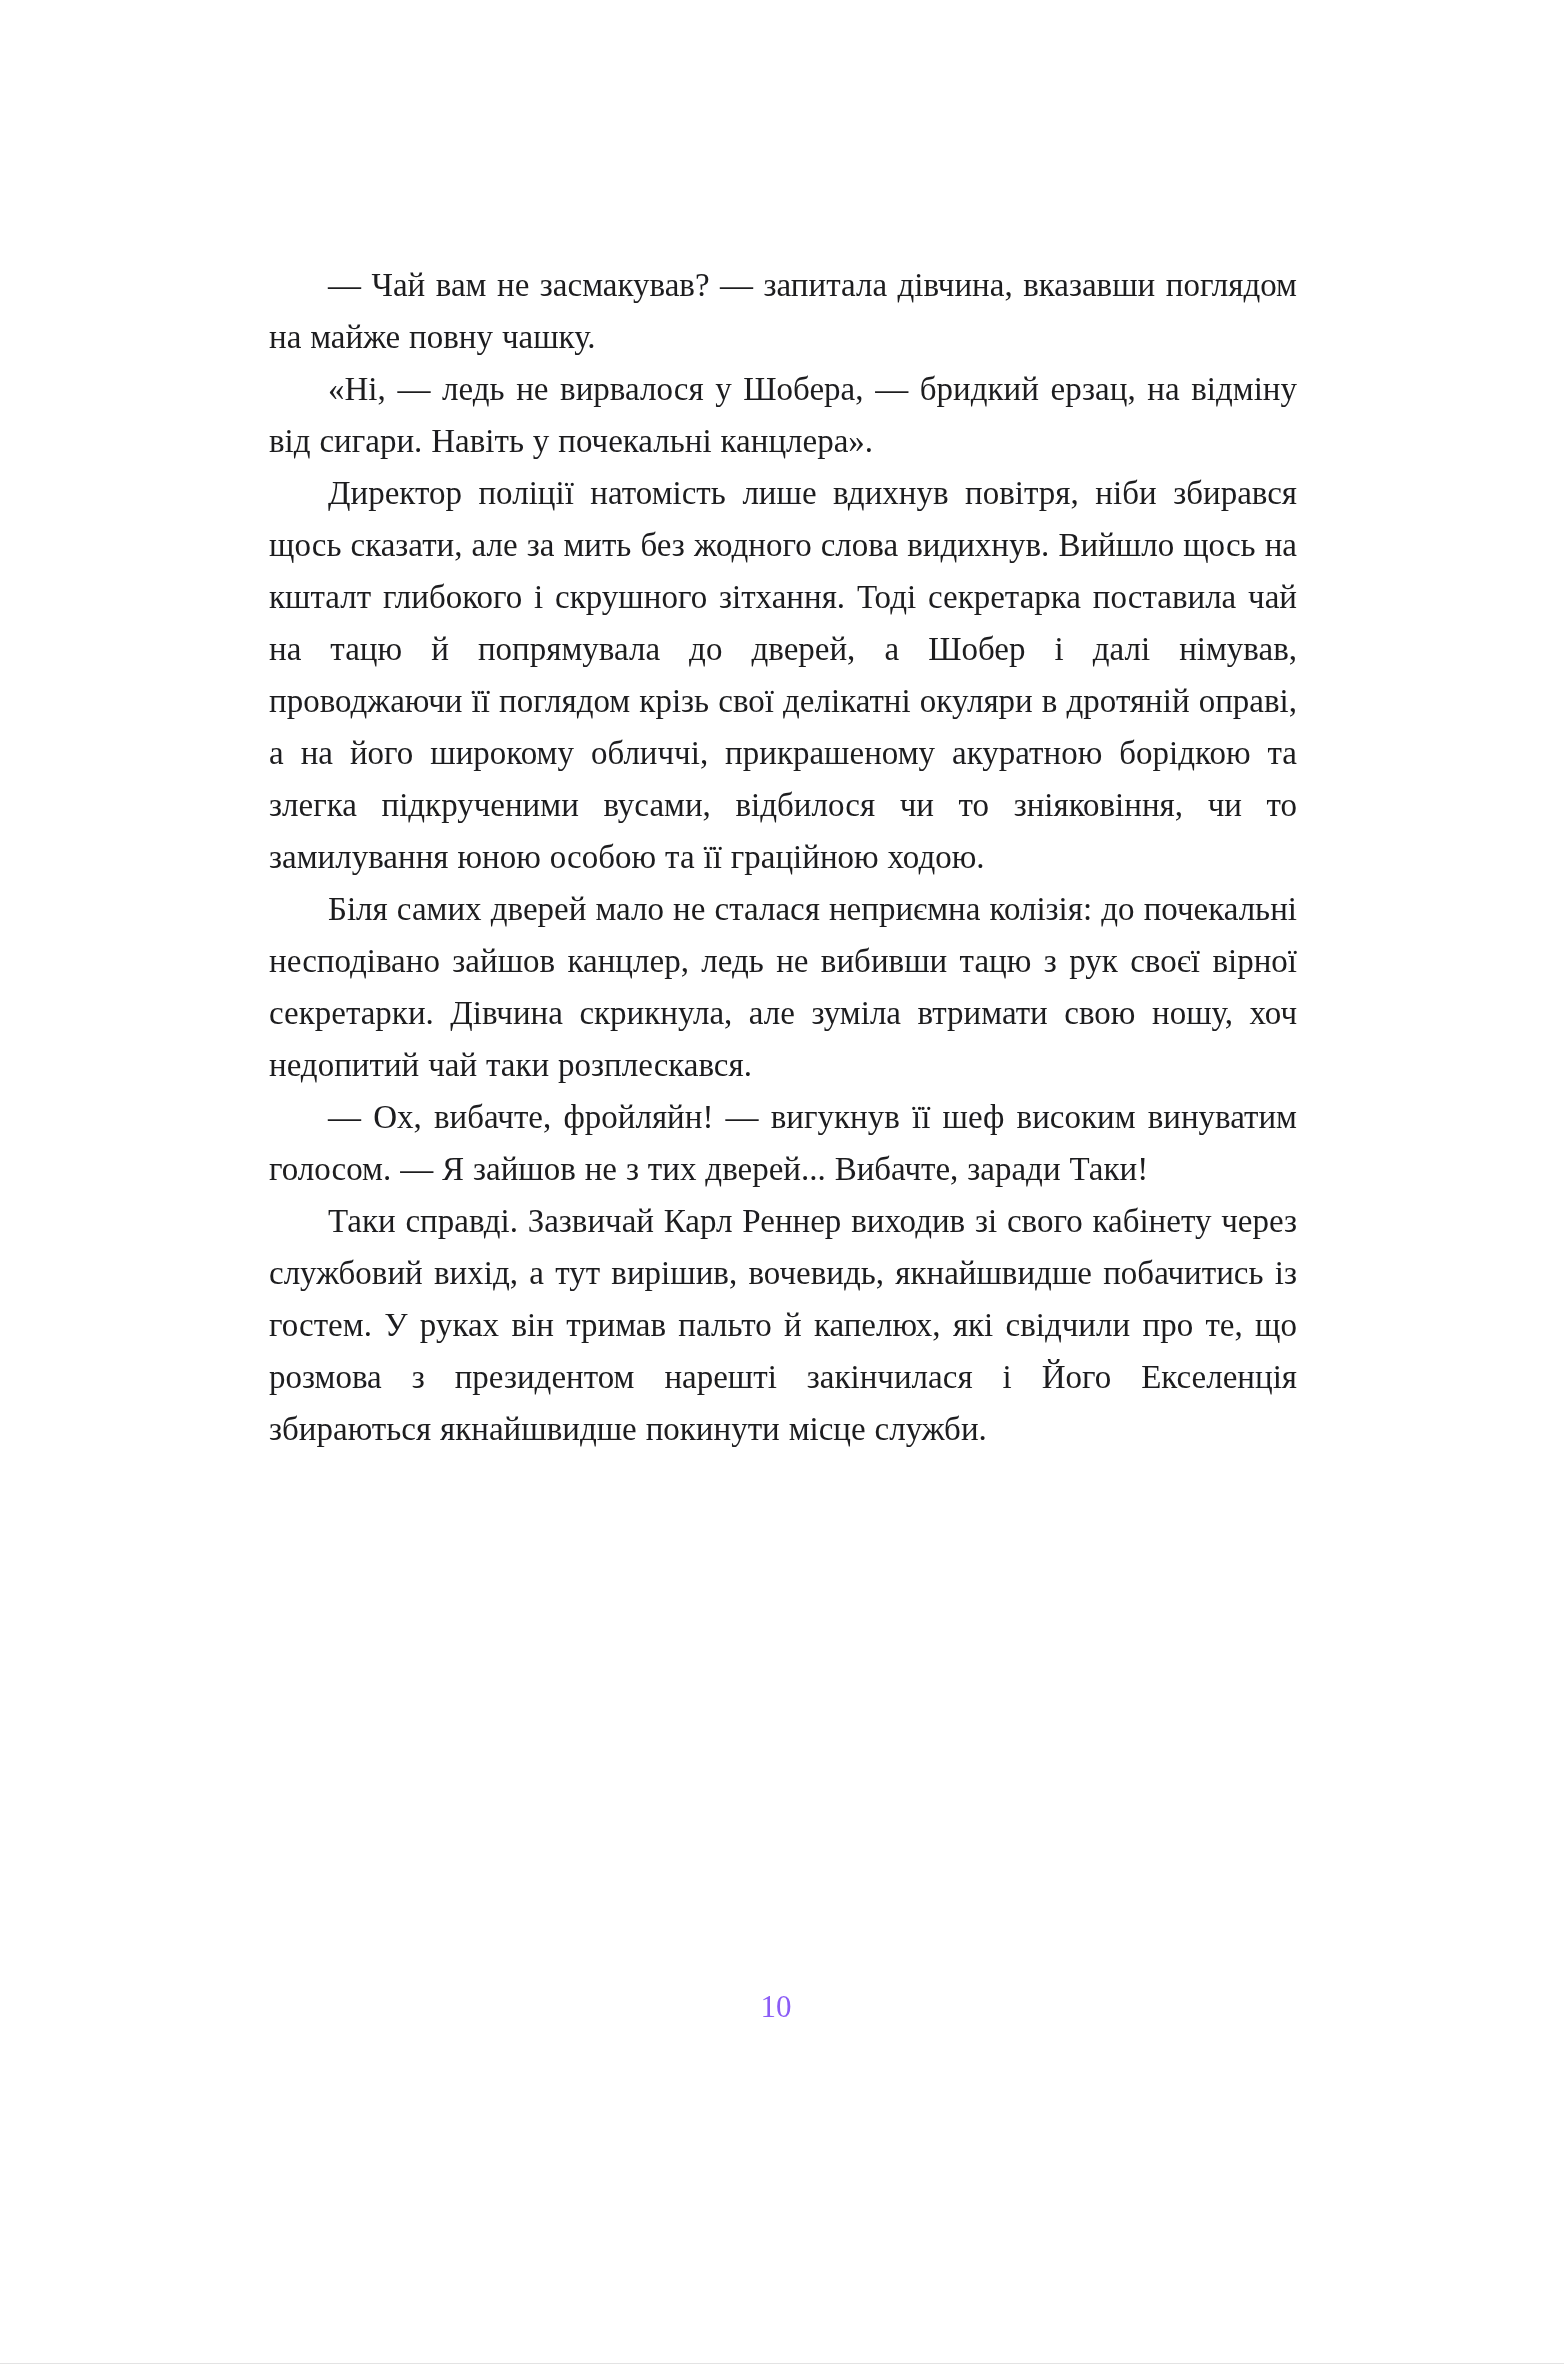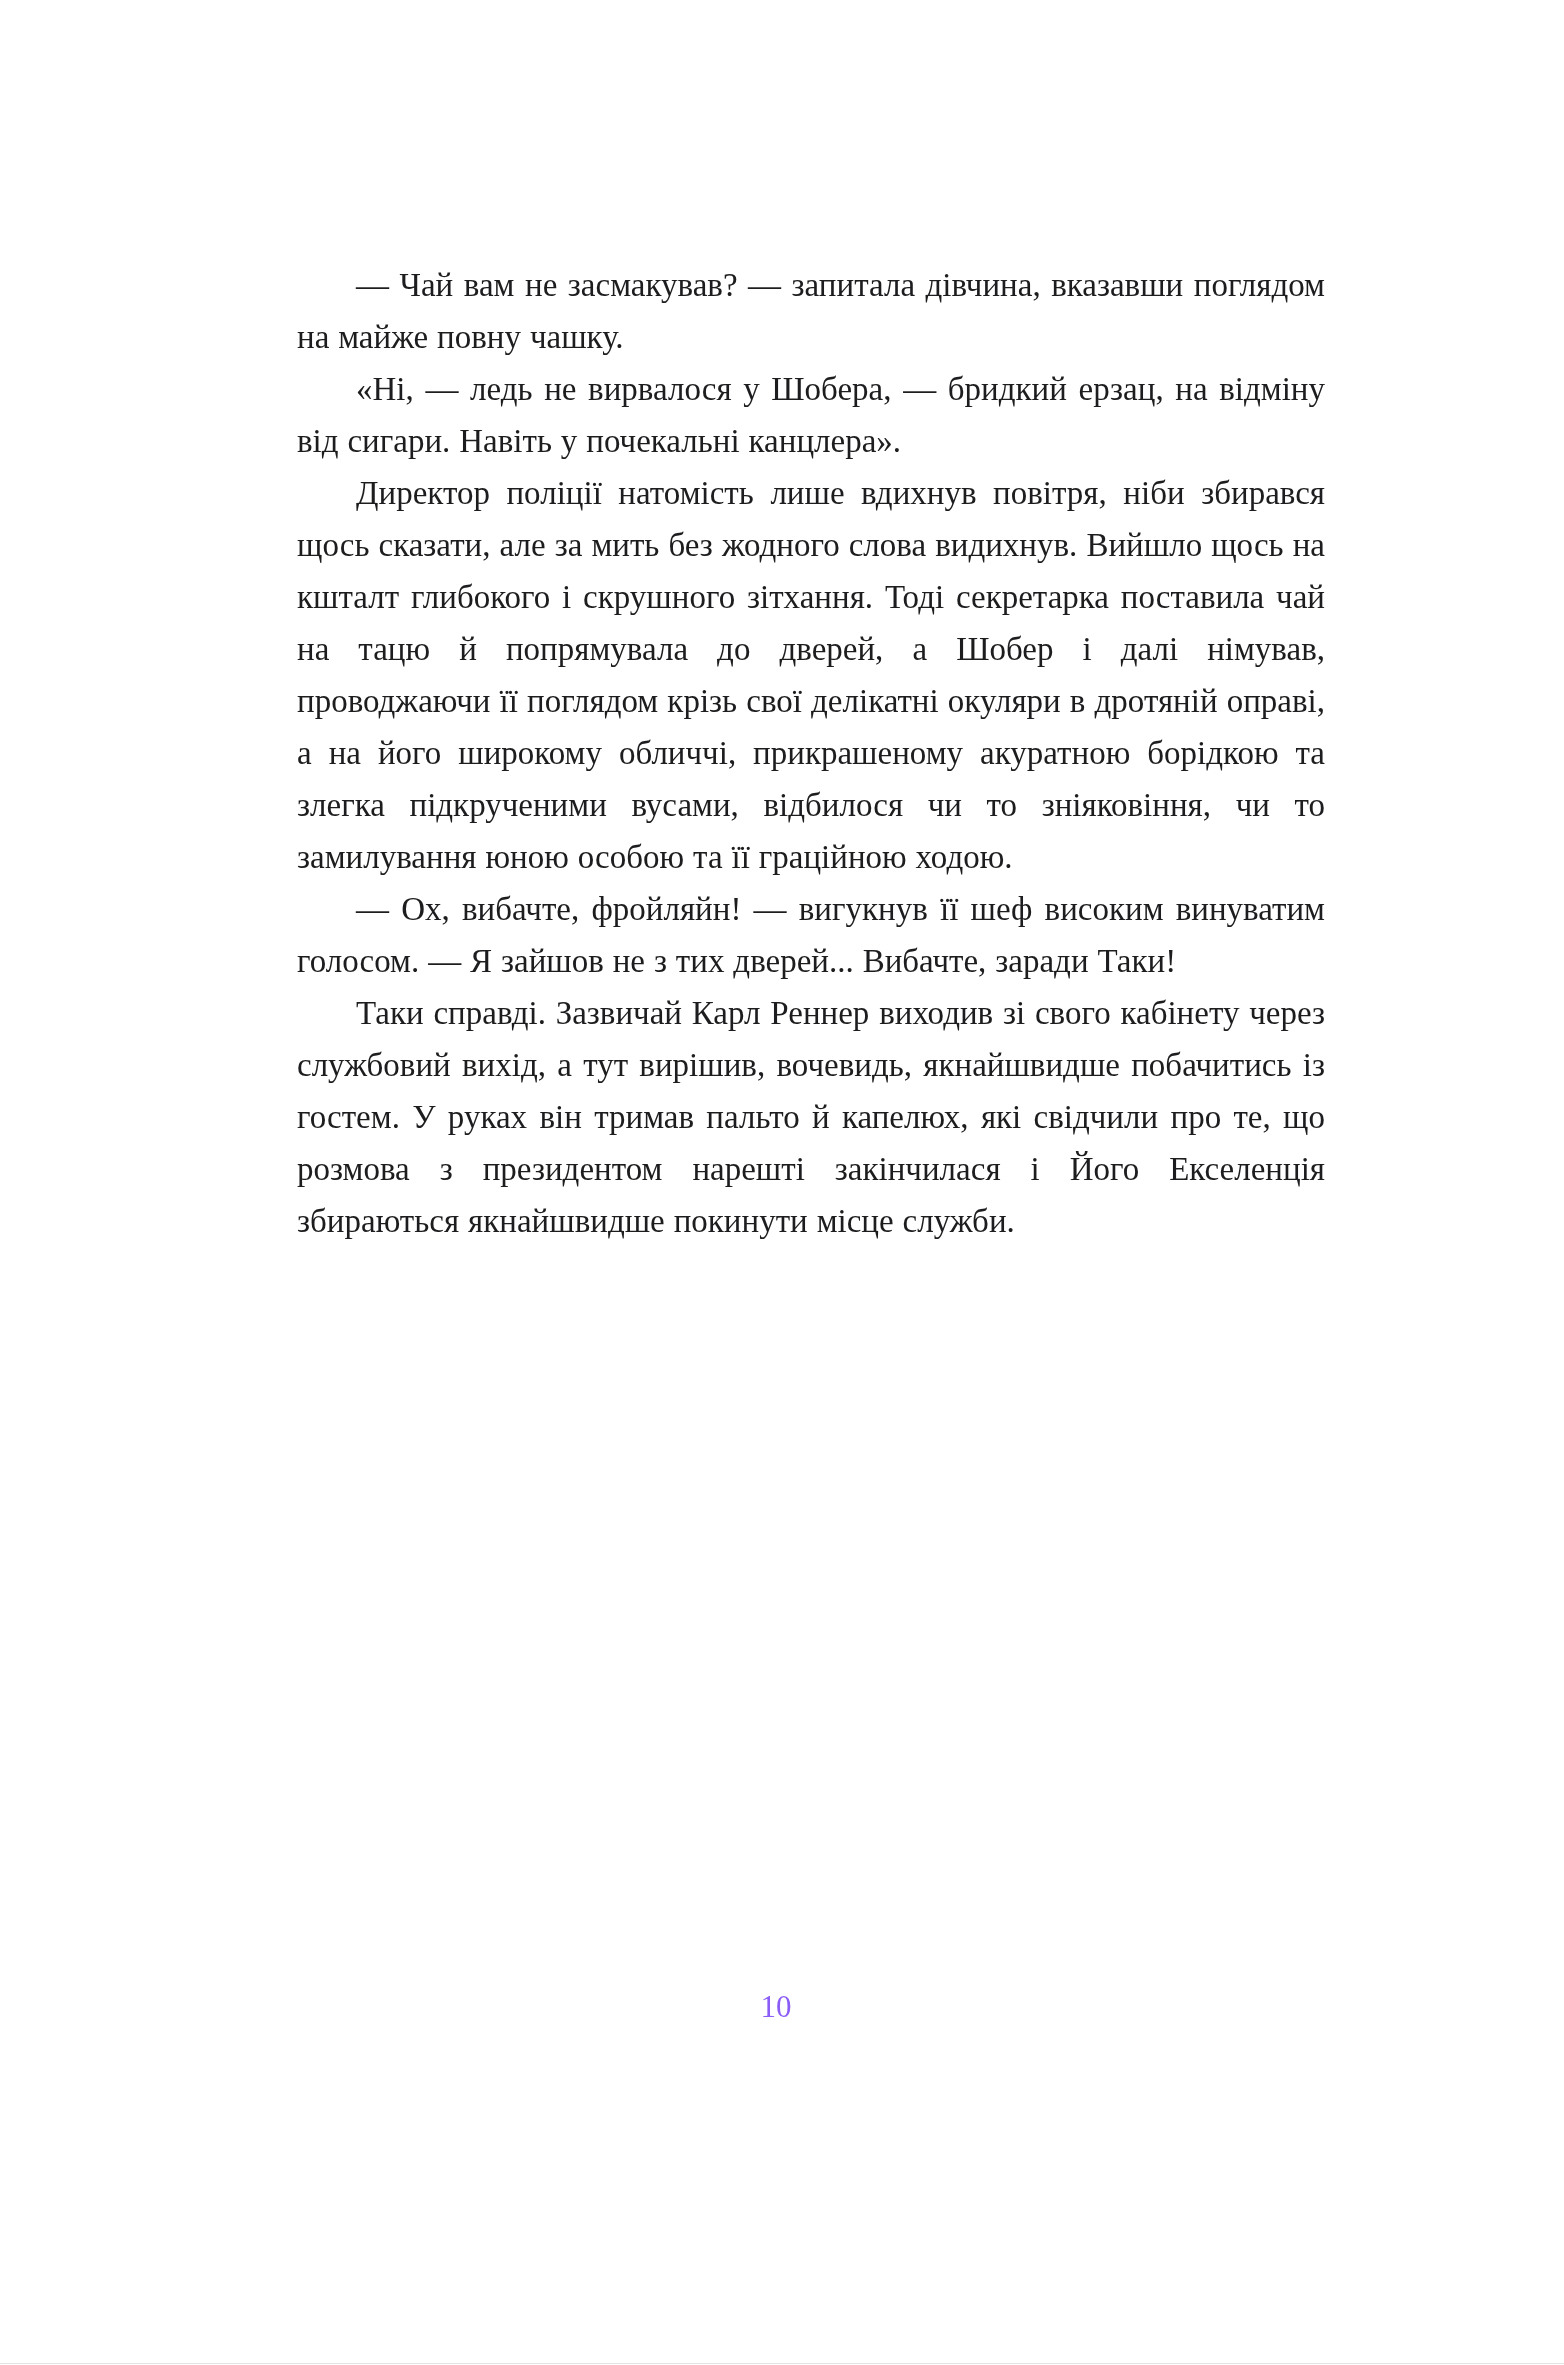--- a/index.html
+++ b/index.html
@@ -27,21 +27,20 @@
     position: absolute;
     top: 259px;
     left: 269px;
     width: 1028px;
     font-size: 33px;
     line-height: 52px;
     text-align: justify;
     hyphens: auto;
     -webkit-hyphens: auto;
     word-spacing: 0.02em;
-    margin-left: 28px;
   }
   .text-block p {
     margin: 0;
     padding: 0;
     text-indent: 59px;
   }
   .page-footer {
     position: absolute;
     top: 1988px;
     left: 0;
@@ -67,20 +66,21 @@
 </style>
 </head>
 <body>
 
 <div class="page">
 
   <div class="text-block" lang="uk">
     <p>— Чай вам не засмакував? — запитала дівчина, вказавши поглядом на майже повну чашку.</p>
     <p>«Ні, — ледь не вирвалося у Шобера, — бридкий ерзац, на відміну від сигари. Навіть у почекальні канцлера».</p>
     <p>Директор поліції натомість лише вдихнув повітря, ніби збирався щось сказати, але за мить без жодного слова видихнув. Вийшло щось на кшталт глибокого і скрушного зітхання. Тоді секретарка поставила чай на тацю й попрямувала до дверей, а Шобер і далі німував, проводжаючи її поглядом крізь свої делікатні окуляри в дротяній оправі, а на його широкому обличчі, прикрашеному акуратною борідкою та злегка підкрученими вусами, відбилося чи то зніяковіння, чи то замилування юною особою та її граційною ходою.</p>
+    <p>Біля самих дверей мало не сталася неприємна колізія: до почекальні несподівано зайшов канцлер, ледь не вибивши тацю з рук своєї вірної секретарки. Дівчина скрикнула, але зуміла втримати свою ношу, хоч недопитий чай таки розплескався.</p>
     <p>— Ох, вибачте, фройляйн! — вигукнув її шеф високим винуватим голосом. — Я зайшов не з тих дверей... Вибачте, заради Таки!</p>
     <p>Таки справді. Зазвичай Карл Реннер виходив зі свого кабінету через службовий вихід, а тут вирішив, вочевидь, якнайшвидше побачитись із гостем. У руках він тримав пальто й капелюх, які свідчили про те, що розмова з президентом нарешті закінчилася і Його Екселенція збираються якнайшвидше покинути місце служби.</p>
   </div>
 
   <div class="page-footer">
     <span class="page-number">10</span>
   </div>
 
   <div class="page-edge"></div>
 

